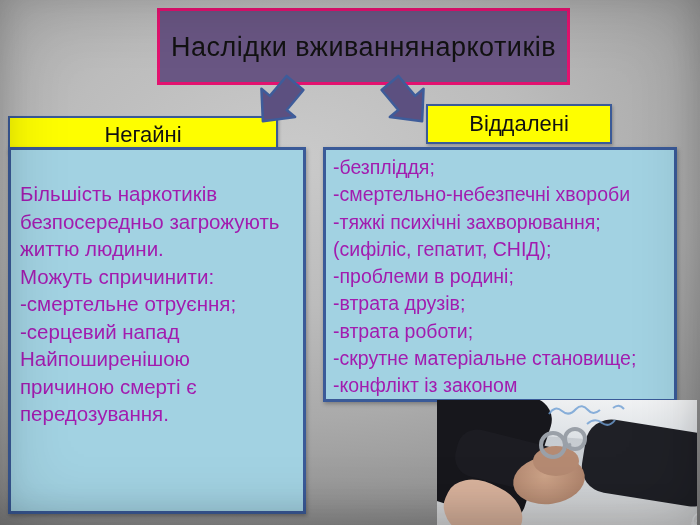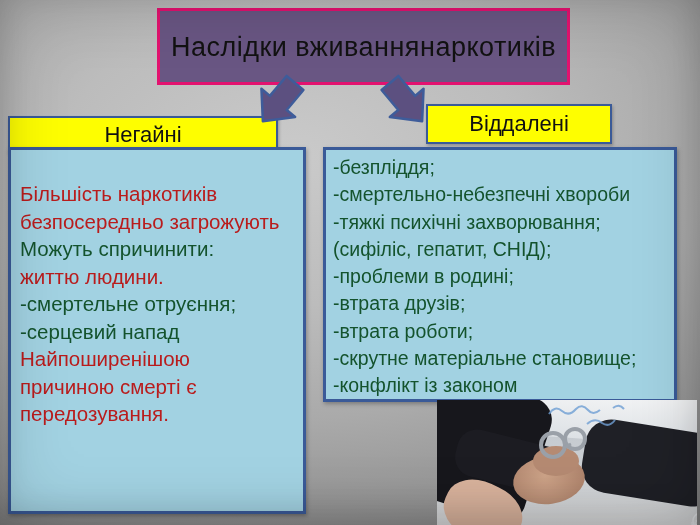--- a/index.html
+++ b/index.html
@@ -33,22 +33,22 @@
   .panel{
     position:absolute;background:#a2d2e2;border:3px solid #3a5a98;
     box-shadow:1px 2px 4px rgba(0,0,0,.28);
     color:#111;
   }
   .panel.immediate{left:8px;top:147px;width:283px;height:331px;padding:30px 0 0 9px;
     font-size:20.5px;line-height:27.5px;}
   .panel.delayed{left:323px;top:147px;width:341px;height:245px;padding:4px 0 0 7px;
     font-size:19.5px;line-height:27.3px;}
   .text-line{white-space:nowrap;}
-  .text-line.red{color:#b91c1c;}
-  .text-line.black{color:#14532d;}
+  .text-line.red{color:#a21caf;}
+  .text-line.black{color:#a21caf;}
   
   .arrows-svg{position:absolute;left:0;top:0;width:700px;height:525px;pointer-events:none;}
   
   .photo{
     position:absolute;left:437px;top:400px;width:260px;height:125px;overflow:hidden;
     background:linear-gradient(180deg,#bfc5cc 0%,#ccd0d4 55%,#d8d9da 100%);
   }
   .photo *{position:absolute;}
   .ph-snow{left:55px;top:-10px;width:220px;height:50px;
     background:linear-gradient(180deg,#f4f5f6,#dde1e5);
@@ -81,22 +81,22 @@
     <div class="title-line">Наслідки вживання</div>
     <div class="title-line">наркотиків</div>
   </div>
 
   <div class="ylabel immediate">Негайні</div>
   <div class="ylabel delayed">Віддалені</div>
 
   <div class="panel immediate">
       <div class="text-line red">Більшість наркотиків</div>
       <div class="text-line red">безпосередньо загрожують</div>
+      <div class="text-line red">життю людини.</div>
       <div class="text-line black">Можуть спричинити:</div>
-      <div class="text-line red">життю людини.</div>
       <div class="text-line black">-смертельне отруєння;</div>
       <div class="text-line black">-серцевий напад</div>
       <div class="text-line red">Найпоширенішою</div>
       <div class="text-line red">причиною смерті є</div>
       <div class="text-line red">передозування.</div>
     </div>
   <div class="panel delayed">
       <div class="text-line black">-безпліддя;</div>
       <div class="text-line black">-смертельно-небезпечні хвороби</div>
       <div class="text-line black">-тяжкі психічні захворювання;</div>

